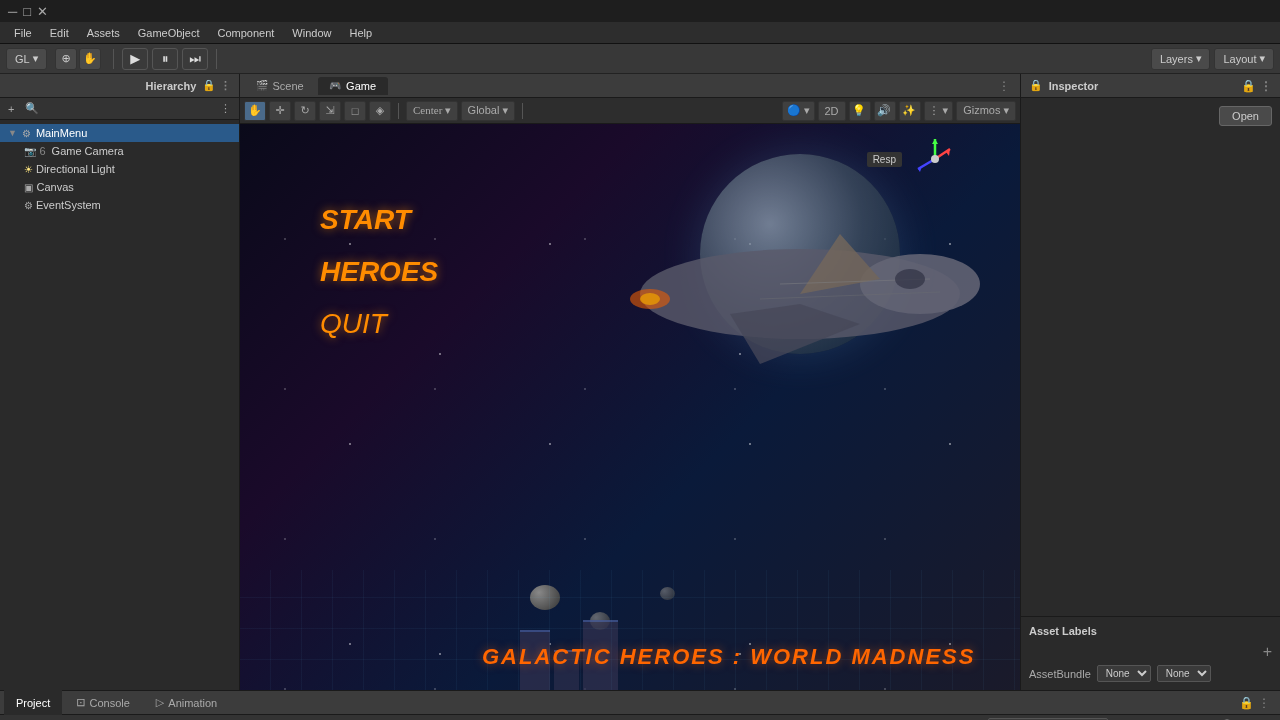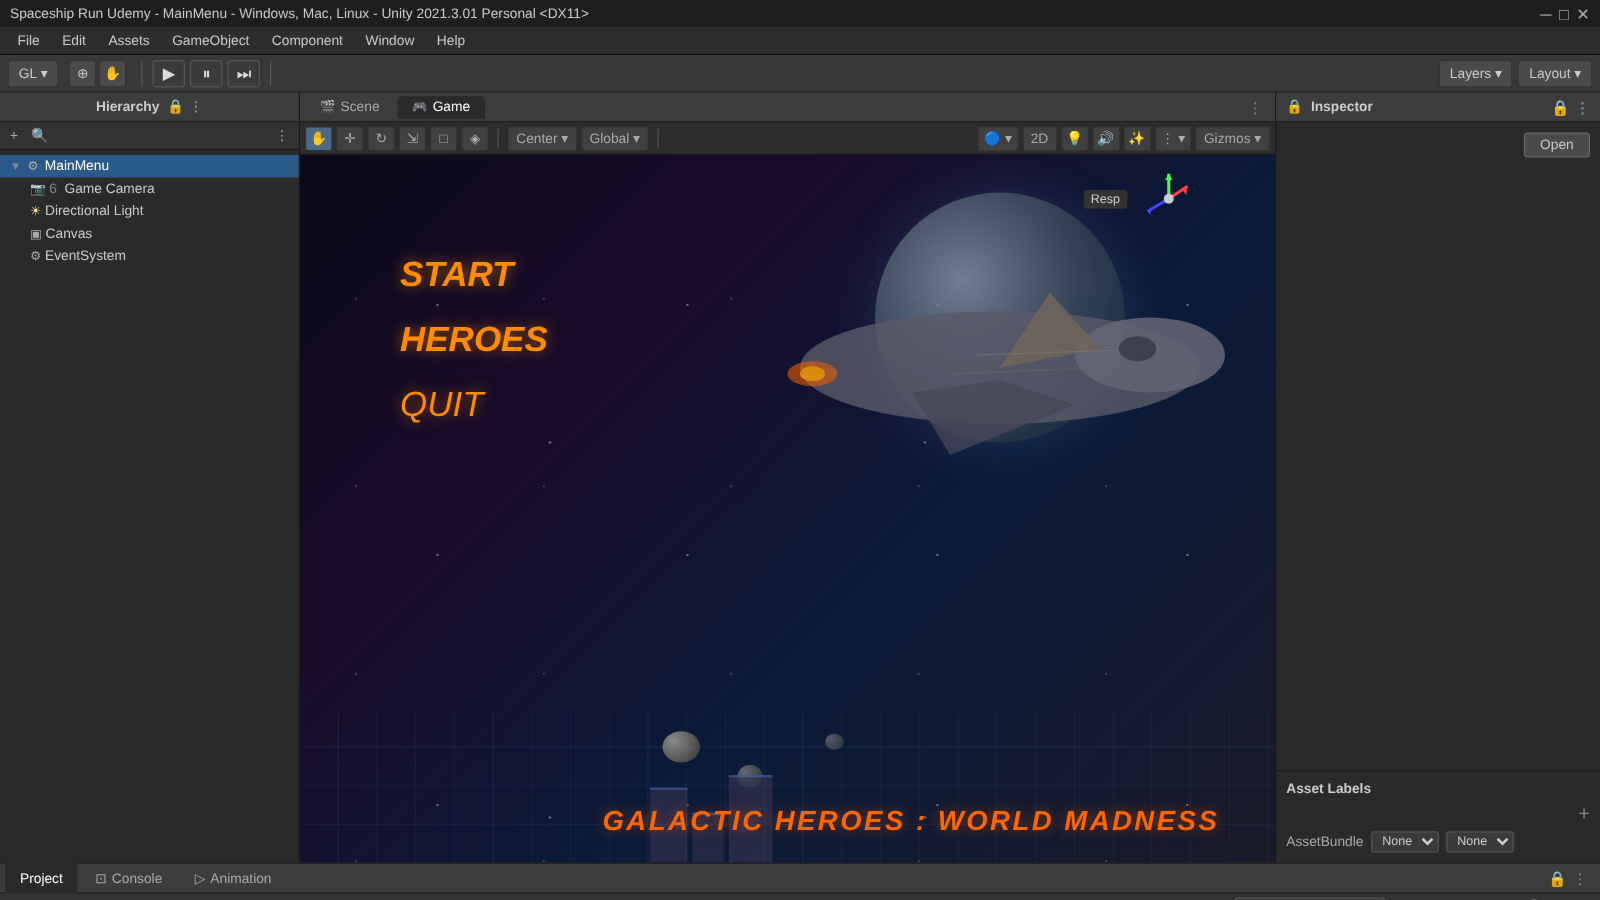--- a/index.html
+++ b/index.html
@@ -82,21 +82,21 @@
       background: #3c3c3c;
       height: 24px;
       display: flex;
       align-items: center;
       padding: 0 8px;
       border-bottom: 1px solid #1a1a1a;
       font-size: 11px;
       font-weight: bold;
       color: #ccc;
       gap: 6px;
-      justify-content: center;
+      justify-content: flex-end;
     }
     .panel-header-left { display: flex; align-items: center; gap: 6px; }
 
     .hierarchy-toolbar {
       height: 22px;
       background: #333;
       display: flex;
       align-items: center;
       padding: 0 4px;
       gap: 3px;
@@ -425,21 +425,20 @@
 
     
     .menu-start { color: #ff8c00; font-size: 28px; font-weight: bold; font-style: italic; text-shadow: 0 0 10px rgba(255,140,0,0.6); cursor: pointer; }
     .menu-credits { color: #ff8c00; font-size: 28px; font-weight: bold; font-style: italic; text-shadow: 0 0 10px rgba(255,140,0,0.6); cursor: pointer; }
     .menu-quit { color: #ff8c00; font-size: 28px; font-weight: normal; font-style: italic; text-shadow: 0 0 10px rgba(255,140,0,0.6); cursor: pointer; }
   </style>
 </head>
 <body>
 
 <div id="titlebar">
-  <span>Spaceship Run Udemy - MainMenu - Windows, Mac, Linux - Unity 2021.3.01 Personal &lt;DX11&gt;</span>
   <div id="titlebar-controls">
     <span>─</span>
     <span>□</span>
     <span>✕</span>
   </div>
 </div>
 
 <div id="menubar">
   <div class="menu-item">File</div>
   <div class="menu-item">Edit</div>
@@ -536,21 +535,21 @@
     </div>
 
     <div class="scene-toolbar">
       <div class="s-btn active">✋</div>
       <div class="s-btn">✛</div>
       <div class="s-btn">↻</div>
       <div class="s-btn">⇲</div>
       <div class="s-btn">□</div>
       <div class="s-btn">◈</div>
       <div class="toolbar-sep" style="height:16px;"></div>
-      <div class="s-btn" style="width:auto;padding:0 6px;">Center ▾</div>
+      <div class="s-btn" style="width:auto;padding:0 6px;font-family:Liberation Serif, serif;">Center ▾</div>
       <div class="s-btn" style="width:auto;padding:0 6px;">Global ▾</div>
       <div class="toolbar-sep" style="height:16px;"></div>
       <div style="flex:1;"></div>
 
       <div class="s-btn" style="width:auto;padding:0 4px;">🔵 ▾</div>
       <div class="s-btn" style="width:auto;padding:0 6px;">2D</div>
       <div class="s-btn">💡</div>
       <div class="s-btn">🔊</div>
       <div class="s-btn">✨</div>
       <div class="s-btn" style="width:auto;padding:0 4px;">⋮ ▾</div>

